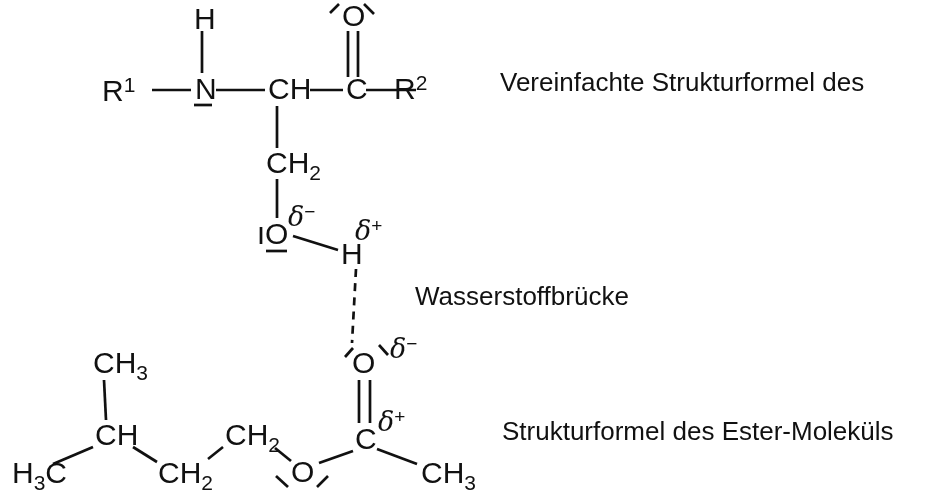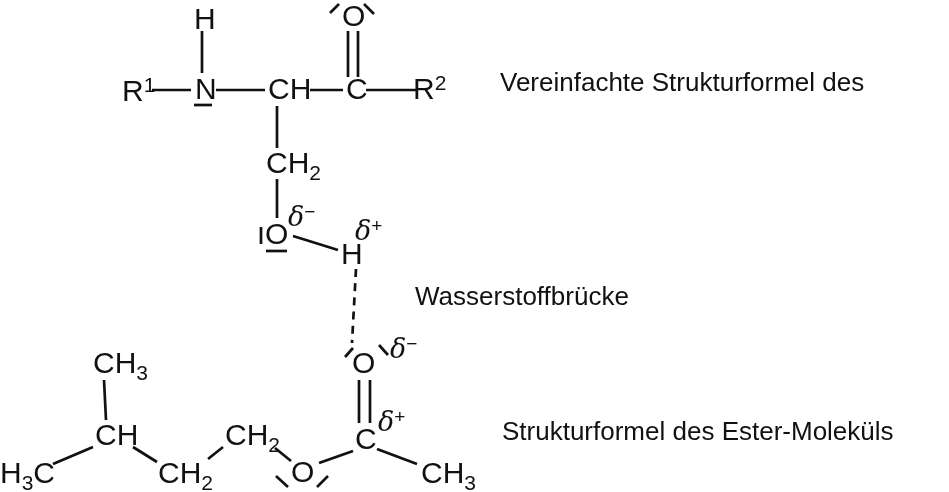--- a/index.html
+++ b/index.html
@@ -75,42 +75,42 @@
       <line x1="317" y1="487" x2="328" y2="476"></line>
       <line x1="104" y1="380" x2="106" y2="420"></line>
       <line x1="53" y1="464" x2="93" y2="447"></line>
       <line x1="133" y1="447" x2="157" y2="462"></line>
       <line x1="208" y1="459" x2="223" y2="447"></line>
     </g>
   </svg>
 
   <div class="atom" style="left:194px;top:4px">H</div>
   <div class="atom" style="left:342px;top:1px">O</div>
-  <div class="atom" style="left:122px;top:74px"><span>R</span><span class="sup">1</span></div>
+  <div class="atom" style="left:102px;top:74px"><span>R</span><span class="sup">1</span></div>
   <div class="atom" style="left:195px;top:74px">N</div>
   <div class="atom" style="left:268px;top:74px">CH</div>
   <div class="atom" style="left:346px;top:74px">C</div>
-  <div class="atom" style="left:413px;top:72px"><span>R</span><span class="sup">2</span></div>
+  <div class="atom" style="left:394px;top:72px"><span>R</span><span class="sup">2</span></div>
   <div class="atom" style="left:266px;top:148px"><span>CH</span><span class="sub">2</span></div>
   <div class="atom" style="left:265px;top:219px">O</div>
   <div class="atom" style="left:341px;top:239px">H</div>
 
   <div class="delta" style="left:288px;top:202px"><span>δ</span><span class="dsign">−</span></div>
   <div class="delta" style="left:355px;top:216px"><span>δ</span><span class="dsign">+</span></div>
 
   <div class="caption" style="left:500px;top:69px">Vereinfachte Strukturformel des</div>
   <div class="caption" style="left:502px;top:418px">Strukturformel des Ester-Moleküls</div>
   <div class="caption" style="left:415px;top:283px">Wasserstoffbrücke</div>
 
   <div class="atom" style="left:352px;top:348px">O</div>
   <div class="delta" style="left:390px;top:334px"><span>δ</span><span class="dsign">−</span></div>
   <div class="atom" style="left:355px;top:424px">C</div>
   <div class="delta" style="left:378px;top:407px"><span>δ</span><span class="dsign">+</span></div>
 
   <div class="atom" style="left:93px;top:348px"><span>CH</span><span class="sub">3</span></div>
   <div class="atom" style="left:95px;top:420px">CH</div>
-  <div class="atom" style="left:0;top:458px"><span>H</span><span class="sub">3</span><span>C</span></div>
+  <div class="atom" style="left:12px;top:458px"><span>H</span><span class="sub">3</span><span>C</span></div>
   <div class="atom" style="left:158px;top:458px"><span>CH</span><span class="sub">2</span></div>
   <div class="atom" style="left:225px;top:420px"><span>CH</span><span class="sub">2</span></div>
   <div class="atom" style="left:291px;top:457px">O</div>
   <div class="atom" style="left:421px;top:458px"><span>CH</span><span class="sub">3</span></div>
 
 </div>
 
 </body></html>

